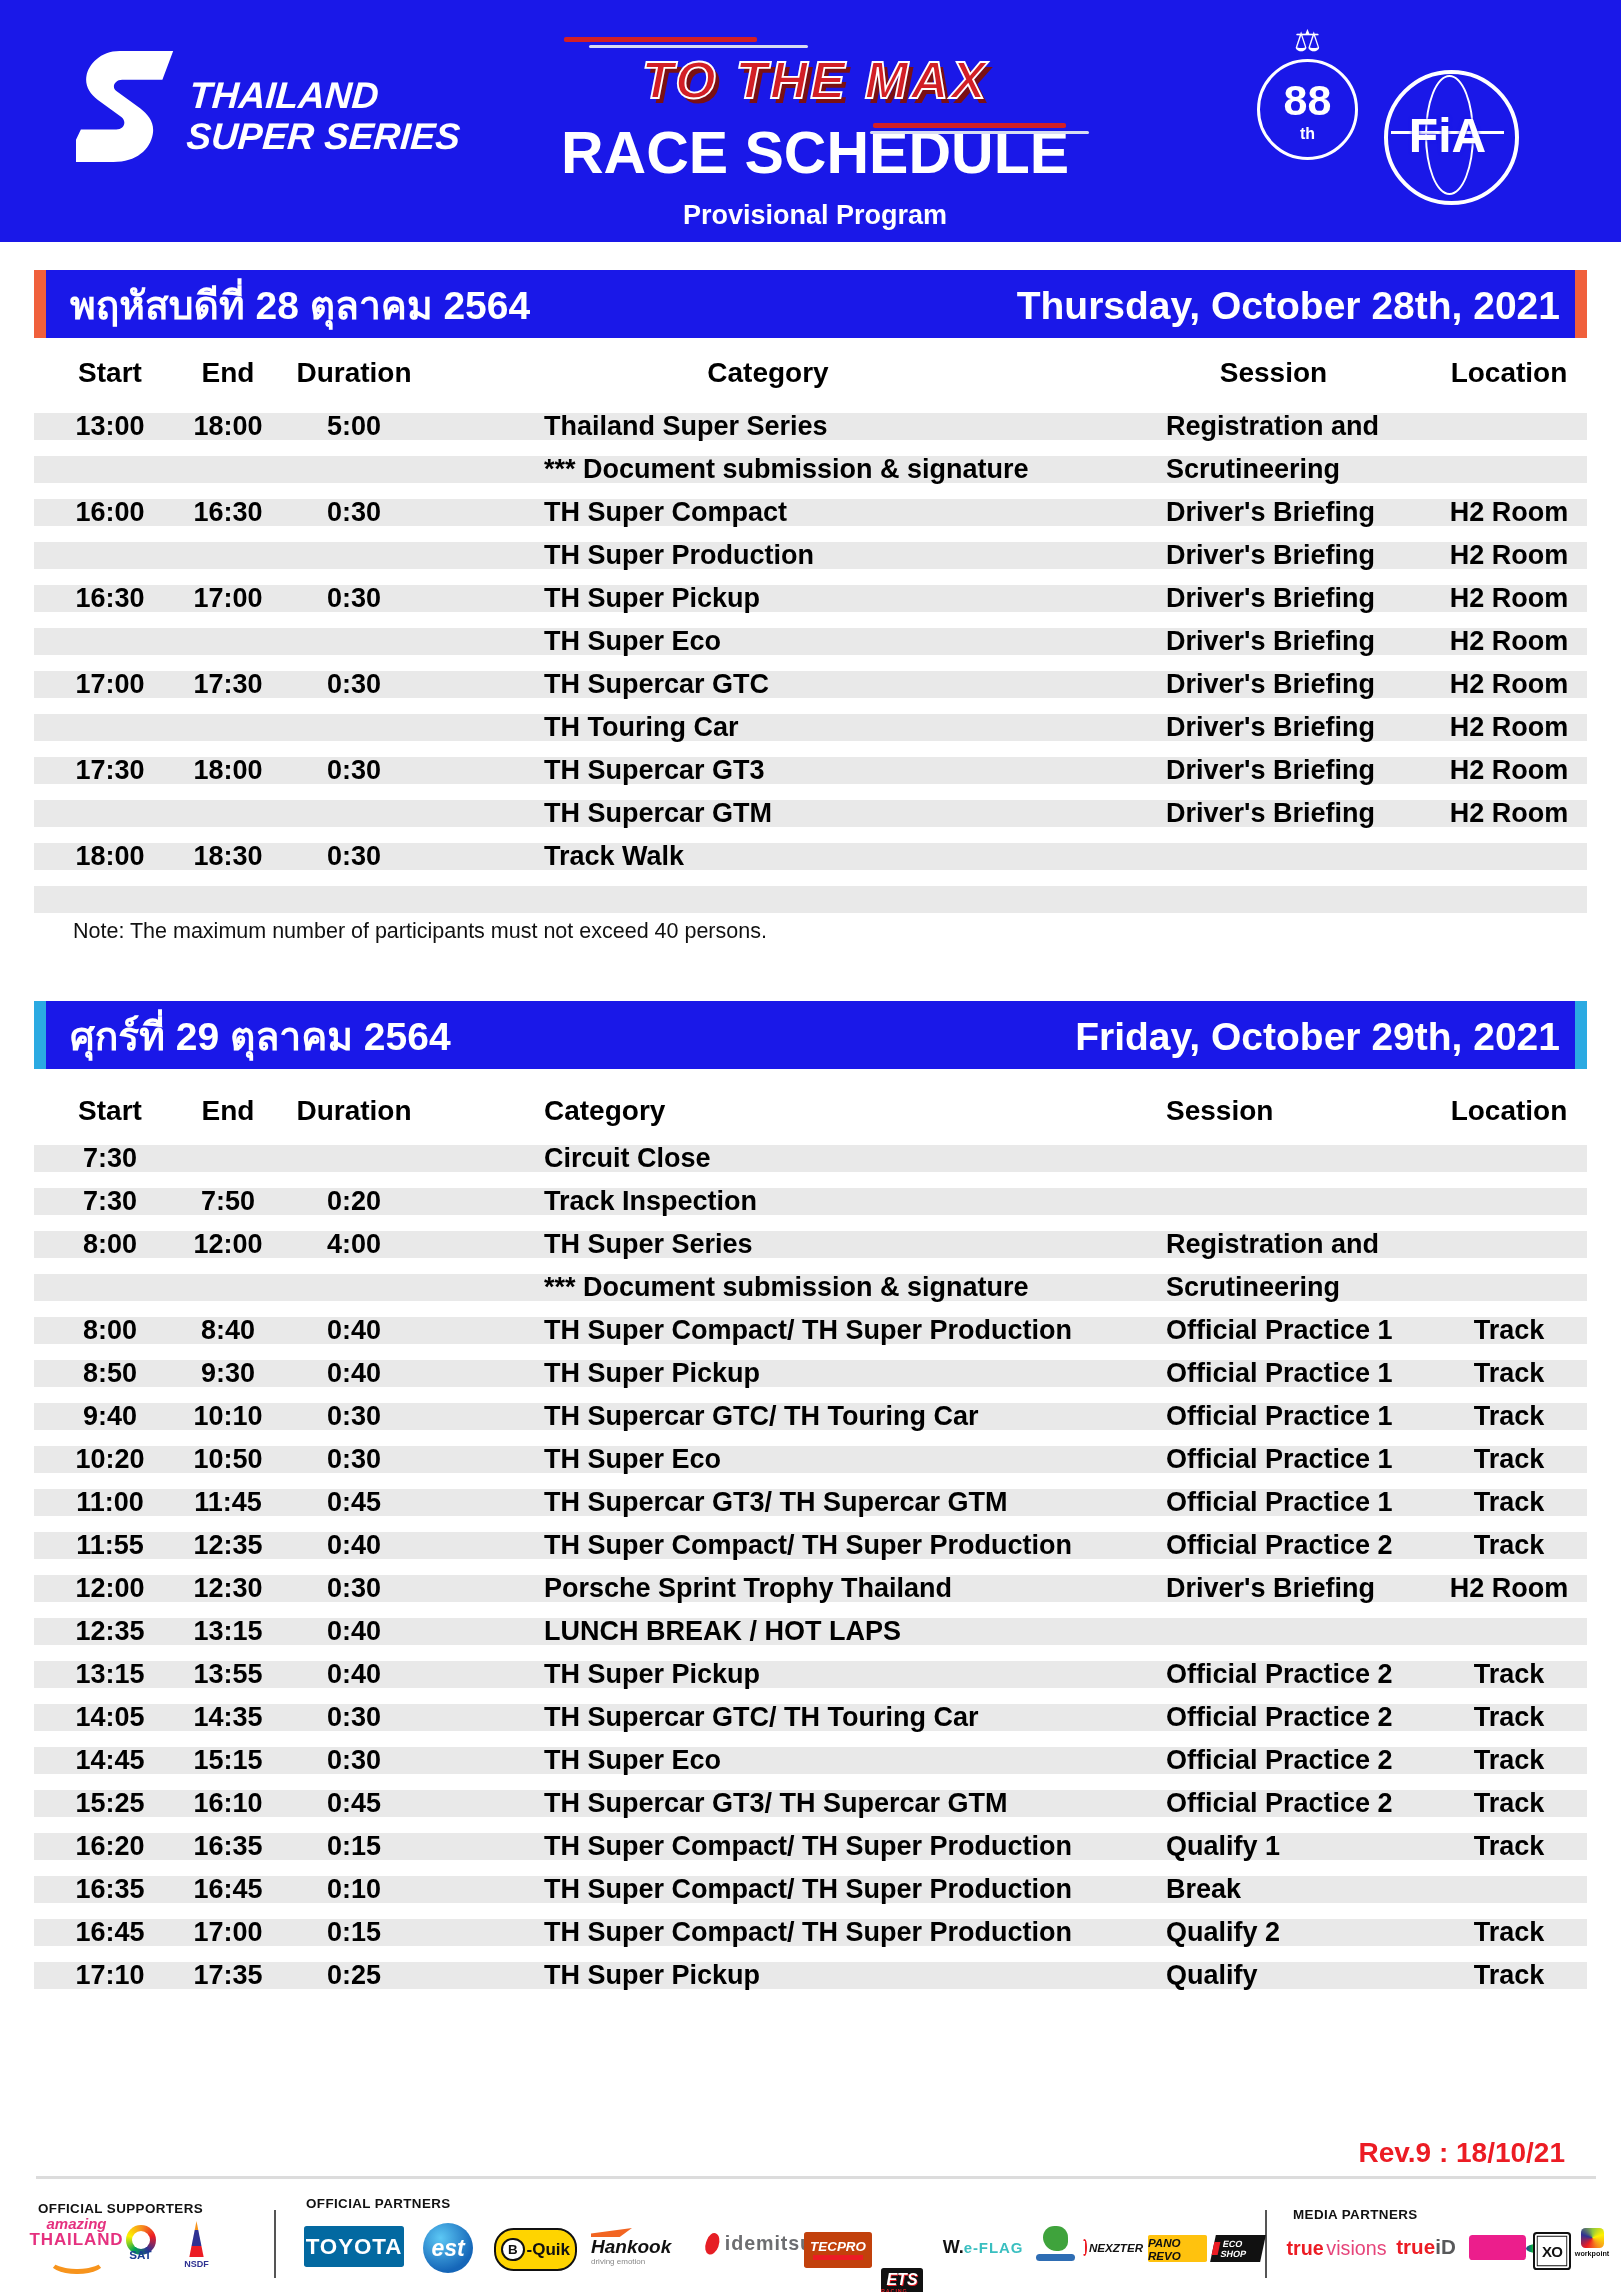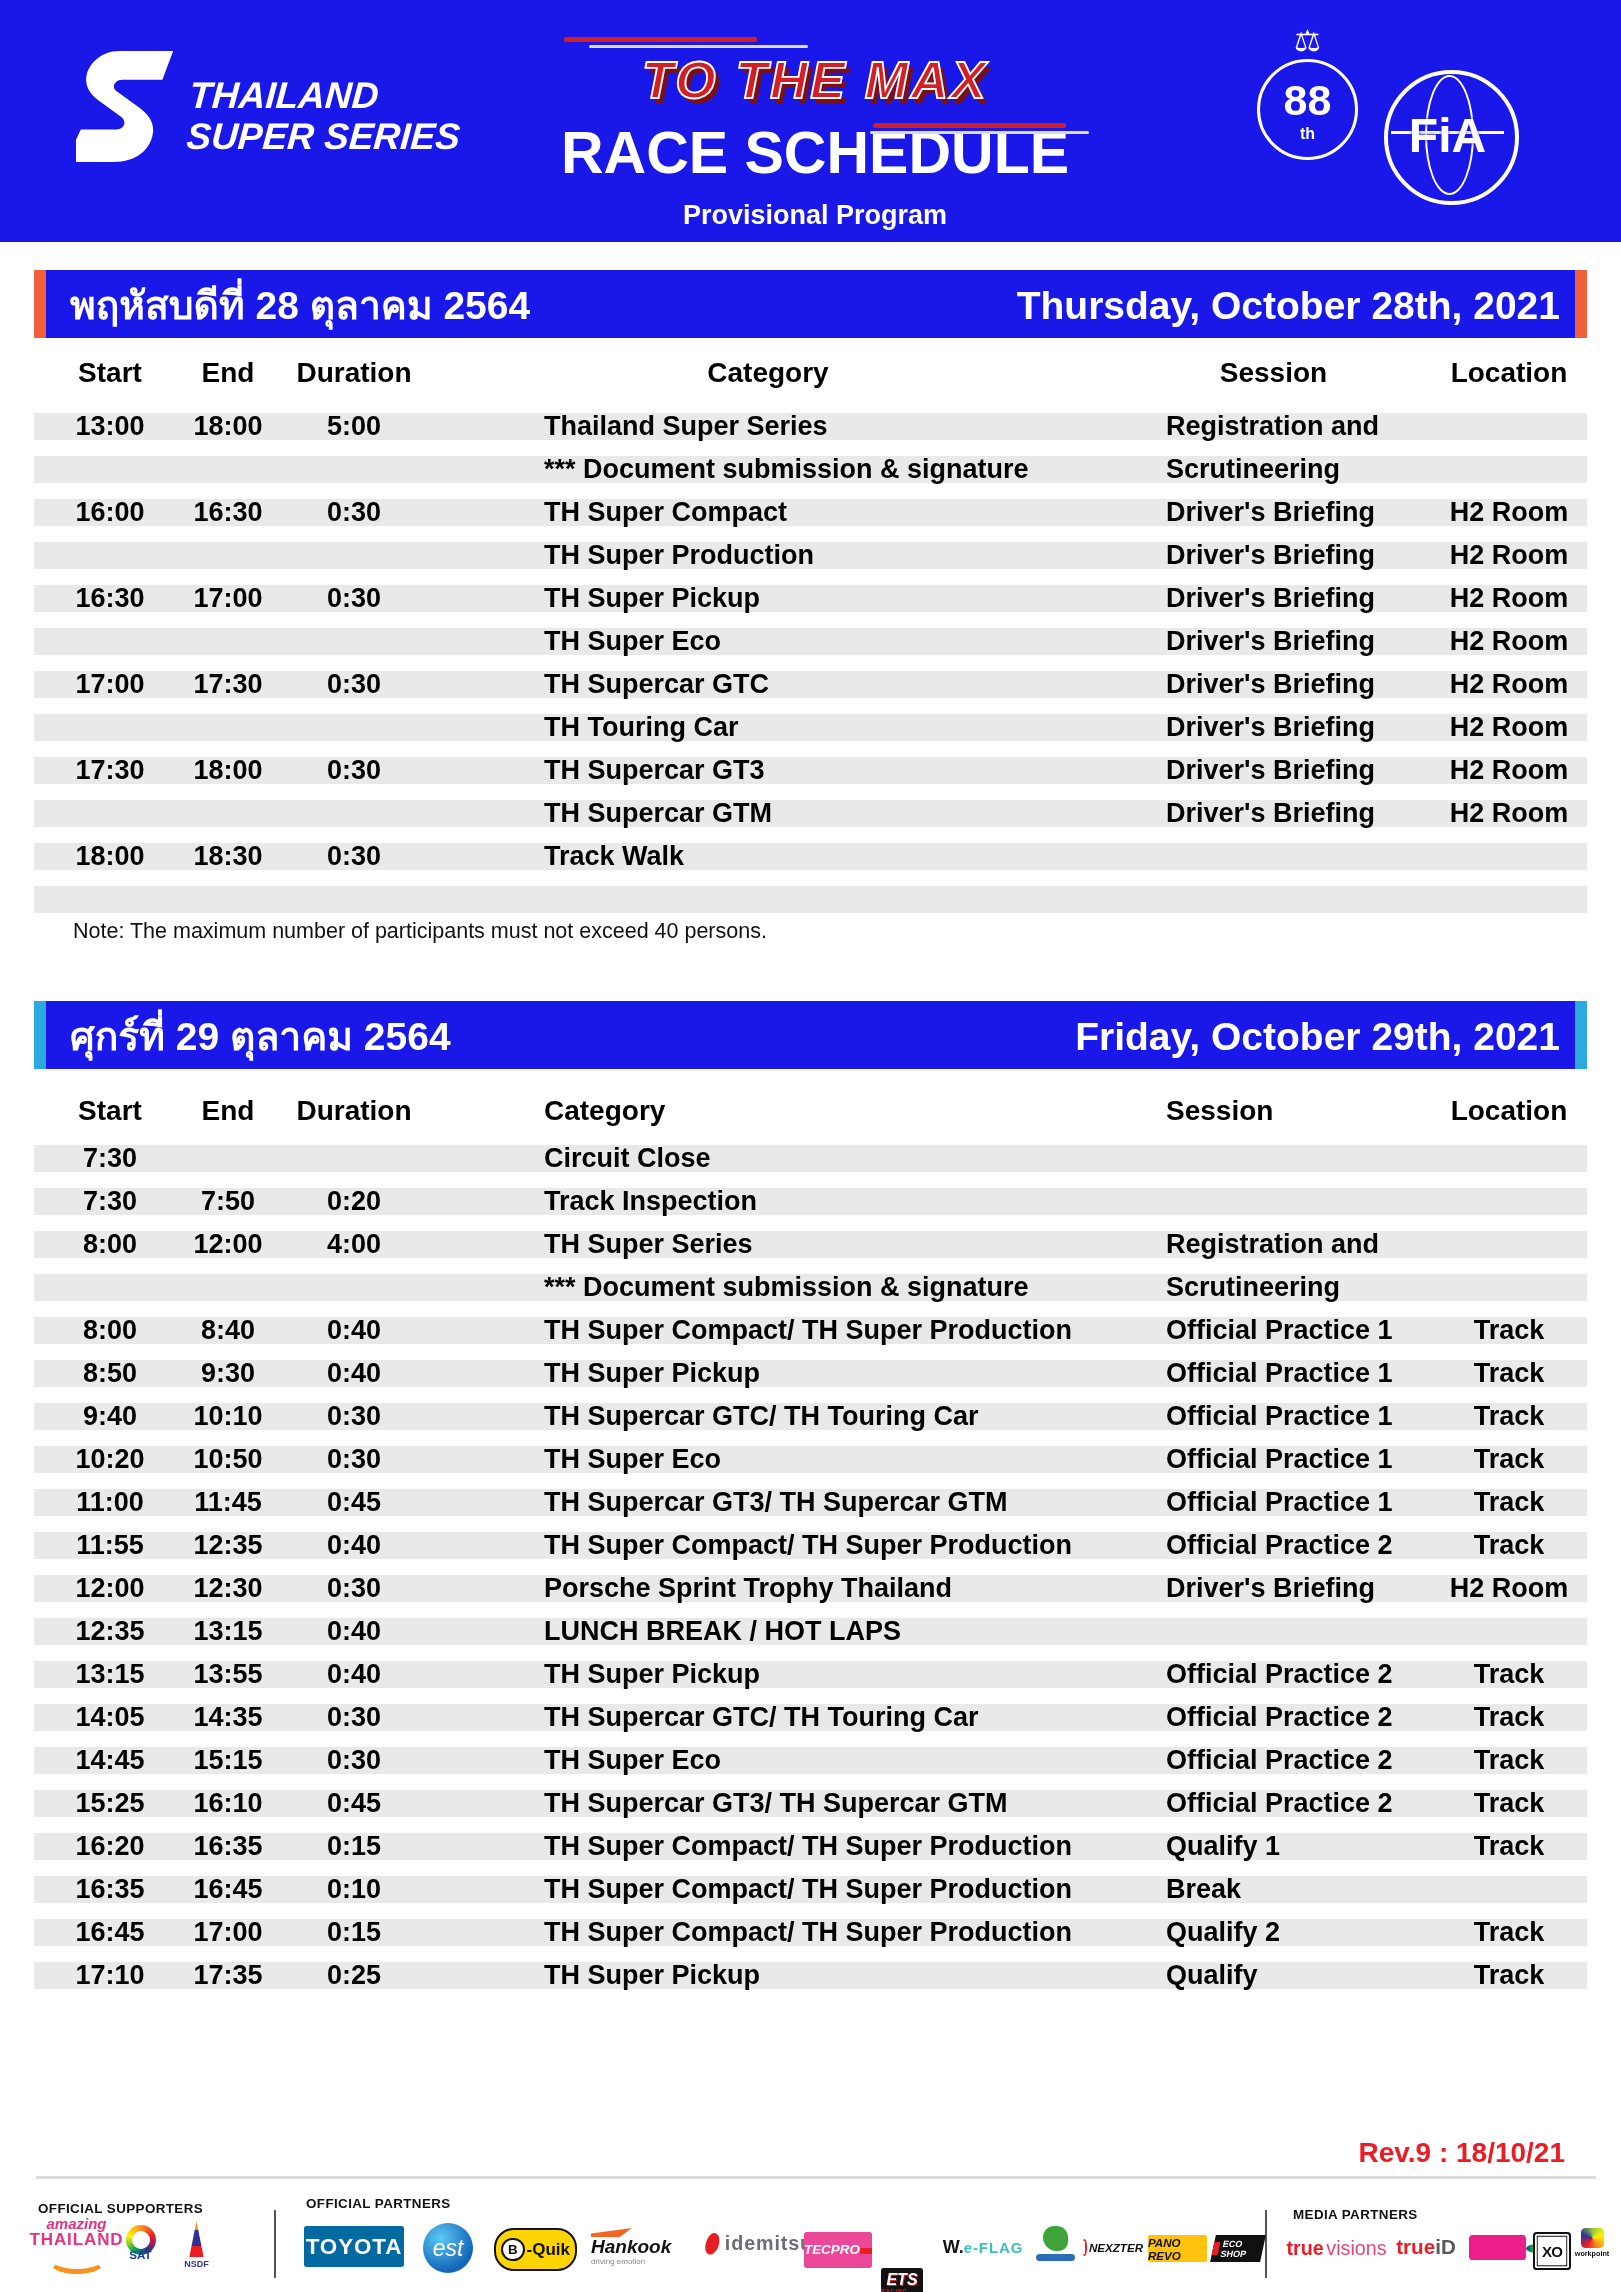--- a/index.html
+++ b/index.html
@@ -88,34 +88,34 @@
   .sat-t{font-size:11.6px;font-weight:900;color:#1B3E94;margin-top:-7.2px;}
   .nsdf{left:177px;top:2221px;width:39px;flex-direction:column;}
   .nsdf-g{width:14.3px;height:36px;background:linear-gradient(180deg,#F7941D 0 25%,#2E3192 25% 70%,#EC1C24 70% 100%);
           clip-path:polygon(50% 0,100% 100%,0 100%);}
   .nsdf-t{font-size:9px;font-weight:800;color:#2E3192;margin-top:1.8px;}
   
   .toyota{left:304px;top:2226px;width:100px;height:41px;background:#0369a1;border-radius:2.7px;
           color:#fff;font-size:22.4px;font-weight:800;letter-spacing:0.9px;}
   .est{left:423px;top:2223px;width:50px;height:50px;border-radius:50%;
        background:radial-gradient(circle at 35% 30%,#5CC8F5,#1566B8 70%);
-       color:#fff;font-size:23px;font-weight:400;font-style:italic;}
+       color:#fff;font-size:23px;font-weight:700;font-style:italic;}
   .bquik{left:494px;top:2228px;width:79px;height:39px;background:#FFD400;border:2.7px solid #111;
          border-radius:19.7px;font-weight:900;color:#111;font-size:17px;}
   .bq-b{width:19.7px;height:19.7px;border:2.7px solid #111;border-radius:50%;background:#fff;
         display:inline-flex;align-items:center;justify-content:center;font-size:13.4px;margin-right:1.8px;}
   .hankook{left:591px;top:2228px;width:107px;flex-direction:column;align-items:flex-start;}
   .hk-wing{width:41px;height:9px;background:#F26522;clip-path:polygon(0 60%,100% 0,70% 100%,0 100%);}
   .hk-t{font-size:19px;font-weight:900;font-style:italic;color:#111;line-height:19.7px;}
   .hk-s{font-size:8px;color:#888;}
   .idemitsu{left:706px;top:2232px;width:107px;}
   .id-mark{width:21.5px;height:21.5px;background:#E61E25;border-radius:45% 55% 50% 50%;
            transform:rotate(20deg);margin-right:5.4px;}
   .id-t{font-size:19.7px;font-weight:700;color:#6D6E71;letter-spacing:0.9px;}
-  .tecpro{left:804px;top:2232px;width:68px;height:36px;background:#ec4899;border-radius:2.7px;}
+  .tecpro{left:804px;top:2232px;width:68px;height:36px;background:#c2410c;flex-direction:column;border-radius:2.7px;}
   .tp-t{font-size:13.4px;font-weight:900;font-style:italic;color:#fff;line-height:13.4px;}
   .tp-s{width:50px;height:5.4px;background:#EC1C24;margin-top:1.8px;}
   .ets{left:881px;top:2232px;width:42px;height:36px;background:#111;flex-direction:column;border-radius:2.7px;margin-top:36px;}
   .ets-t{font-size:16px;font-weight:900;font-style:italic;color:#fff;line-height:16px;
          text-shadow:0.9px 0.9px 0 #EC1C24;}
   .ets-s{font-size:5.4px;color:#EC1C24;font-weight:800;letter-spacing:0.9px;}
   .weflag{left:940px;top:2237px;width:86px;}
   .wf-a{font-size:18px;font-weight:900;color:#111;}
   .wf-b{font-size:15px;font-weight:800;color:#3ABFC0;letter-spacing:0.9px;}
   .greenlg{left:1030px;top:2226px;width:50px;flex-direction:column;}

